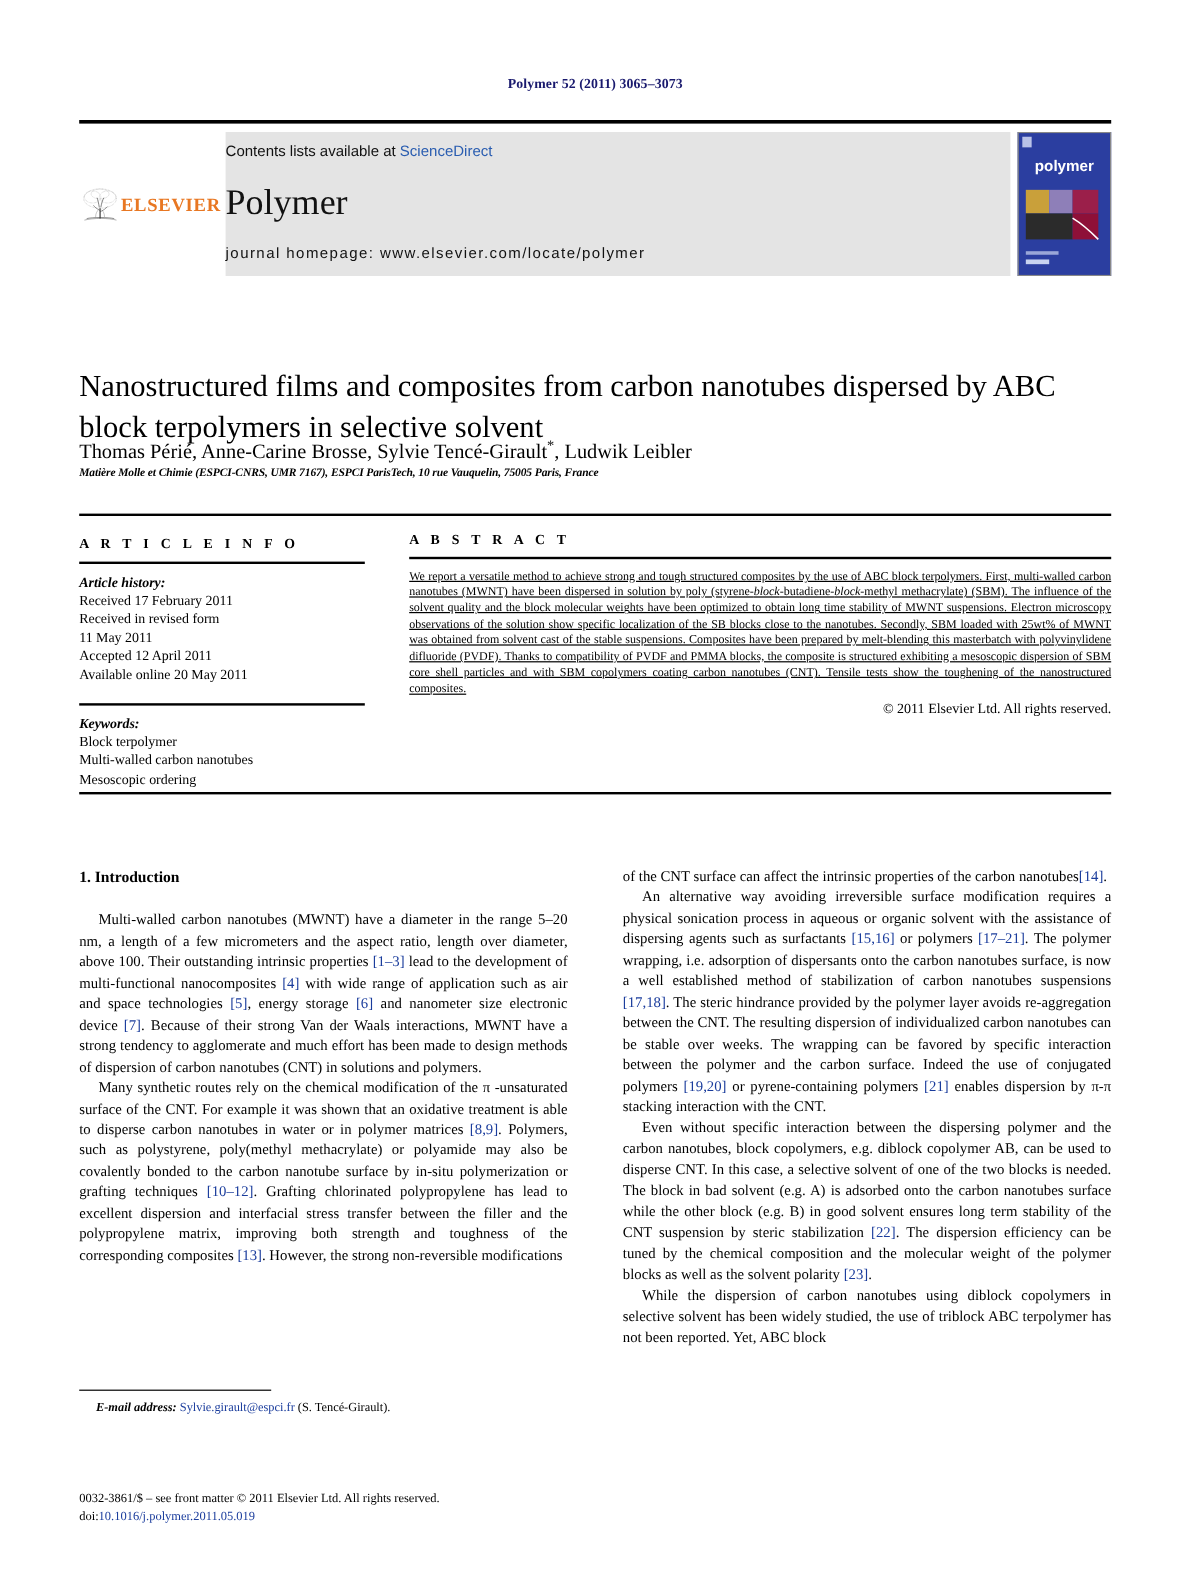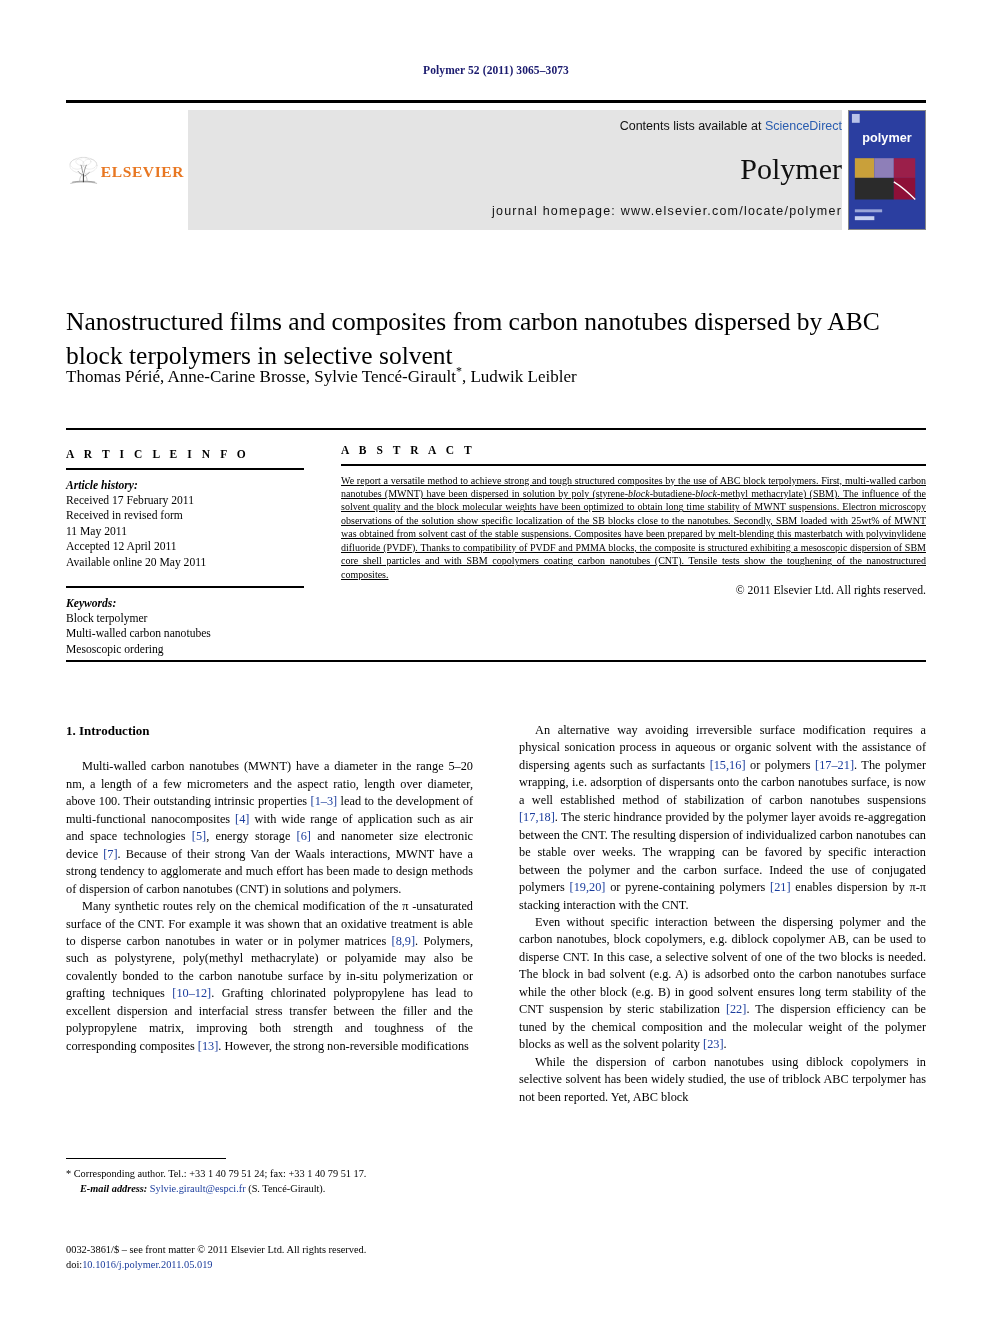--- a/index.html
+++ b/index.html
@@ -70,21 +70,21 @@
     font-weight: bold;
     margin-top: 1px;
   }
   .sd-panel {
     flex: 1 1 auto;
     background: #e4e4e4;
     margin-left: 4px;
     margin-right: 6px;
     display: flex;
     flex-direction: column;
-    align-items: flex-end;
+    align-items: flex-start;
     justify-content: space-between;
     padding: 9px 0 12px 0;
     box-sizing: border-box;
   }
   .sd-contents {
     font-family: "Liberation Sans", sans-serif;
     font-size: 12.5px;
     color: #111;
   }
   .sd-contents .sd-link {
@@ -303,20 +303,21 @@
           <rect x="6" y="100" width="28" height="3" fill="#9aa6d8"></rect>
           <rect x="6" y="107" width="20" height="4" fill="#c8d2f0"></rect>
         </svg>
       </div>
 
     </div>
   </div>
 
   <div class="title">Nanostructured films and composites from carbon nanotubes dispersed by ABC block terpolymers in selective solvent</div>
   <div class="authors"><span>Thomas Périé, Anne-Carine Brosse, Sylvie Tencé-Girault</span><span class="star">*</span><span>, Ludwik Leibler</span></div>
+  <div class="affiliation">Matière Molle et Chimie (ESPCI-CNRS, UMR 7167), ESPCI ParisTech, 10 rue Vauquelin, 75005 Paris, France</div>
 
   <div class="rule-top"></div>
 
   <div class="info-col">
     <div class="sec-head">A R T I C L E   I N F O</div>
     <div class="thin-rule"></div>
     <div class="info-block">
       <div class="ital">Article history:</div>
       <div>Received 17 February 2011</div>
       <div>Received in revised form</div>
@@ -346,29 +347,29 @@
   <div class="col col-left">
     <h2>1.  Introduction</h2>
     <div id="left-paras">
         <p><span>Multi-walled carbon nanotubes (MWNT) have a diameter in the range 5–20 nm, a length of a few micrometers and the aspect ratio, length over diameter, above 100. Their outstanding intrinsic properties </span><span class="cite">[1–3]</span><span> lead to the development of multi-functional nanocomposites </span><span class="cite">[4]</span><span> with wide range of application such as air and space technologies </span><span class="cite">[5]</span><span>, energy storage </span><span class="cite">[6]</span><span> and nanometer size electronic device </span><span class="cite">[7]</span><span>. Because of their strong Van der Waals interactions, MWNT have a strong tendency to agglomerate and much effort has been made to design methods of dispersion of carbon nanotubes (CNT) in solutions and polymers.</span></p>
         <p><span>Many synthetic routes rely on the chemical modification of the π -unsaturated surface of the CNT. For example it was shown that an oxidative treatment is able to disperse carbon nanotubes in water or in polymer matrices </span><span class="cite">[8,9]</span><span>. Polymers, such as polystyrene, poly(methyl methacrylate) or polyamide may also be covalently bonded to the carbon nanotube surface by in-situ polymerization or grafting techniques </span><span class="cite">[10–12]</span><span>. Grafting chlorinated polypropylene has lead to excellent dispersion and interfacial stress transfer between the filler and the polypropylene matrix, improving both strength and toughness of the corresponding composites </span><span class="cite">[13]</span><span>. However, the strong non-reversible modifications</span></p>
       </div>
   </div>
 
   <div class="col col-right">
     <div id="right-paras">
+        <p style="text-indent: 0px;"><span>of the CNT surface can affect the intrinsic properties of the carbon nanotubes</span><span class="cite">[14]</span><span>.</span></p>
         <p><span>An alternative way avoiding irreversible surface modification requires a physical sonication process in aqueous or organic solvent with the assistance of dispersing agents such as surfactants </span><span class="cite">[15,16]</span><span> or polymers </span><span class="cite">[17–21]</span><span>. The polymer wrapping, i.e. adsorption of dispersants onto the carbon nanotubes surface, is now a well established method of stabilization of carbon nanotubes suspensions </span><span class="cite">[17,18]</span><span>. The steric hindrance provided by the polymer layer avoids re-aggregation between the CNT. The resulting dispersion of individualized carbon nanotubes can be stable over weeks. The wrapping can be favored by specific interaction between the polymer and the carbon surface. Indeed the use of conjugated polymers </span><span class="cite">[19,20]</span><span> or pyrene-containing polymers </span><span class="cite">[21]</span><span> enables dispersion by π-π stacking interaction with the CNT.</span></p>
         <p><span>Even without specific interaction between the dispersing polymer and the carbon nanotubes, block copolymers, e.g. diblock copolymer AB, can be used to disperse CNT. In this case, a selective solvent of one of the two blocks is needed. The block in bad solvent (e.g. A) is adsorbed onto the carbon nanotubes surface while the other block (e.g. B) in good solvent ensures long term stability of the CNT suspension by steric stabilization </span><span class="cite">[22]</span><span>. The dispersion efficiency can be tuned by the chemical composition and the molecular weight of the polymer blocks as well as the solvent polarity </span><span class="cite">[23]</span><span>.</span></p>
         <p><span>While the dispersion of carbon nanotubes using diblock copolymers in selective solvent has been widely studied, the use of triblock ABC terpolymer has not been reported. Yet, ABC block</span></p>
       </div>
   </div>
 
   <div class="footnote">
     <div class="footnote-rule"></div>
-    <div class="hang">* Corresponding author. Tel.: +33 1 40 79 51 24; fax: +33 1 40 79 51 17.</div>
     <div class="hang" style="padding-left:14px;text-indent:0;"><span class="ital">E-mail address:</span> <span class="mail">Sylvie.girault@espci.fr</span><span> (S. Tencé-Girault).</span></div>
   </div>
 
   <div class="page-footer">
     <div>0032-3861/$ – see front matter © 2011 Elsevier Ltd. All rights reserved.</div>
     <div><span>doi:</span><span class="doi-link">10.1016/j.polymer.2011.05.019</span></div>
   </div>
 
 </div>
 

